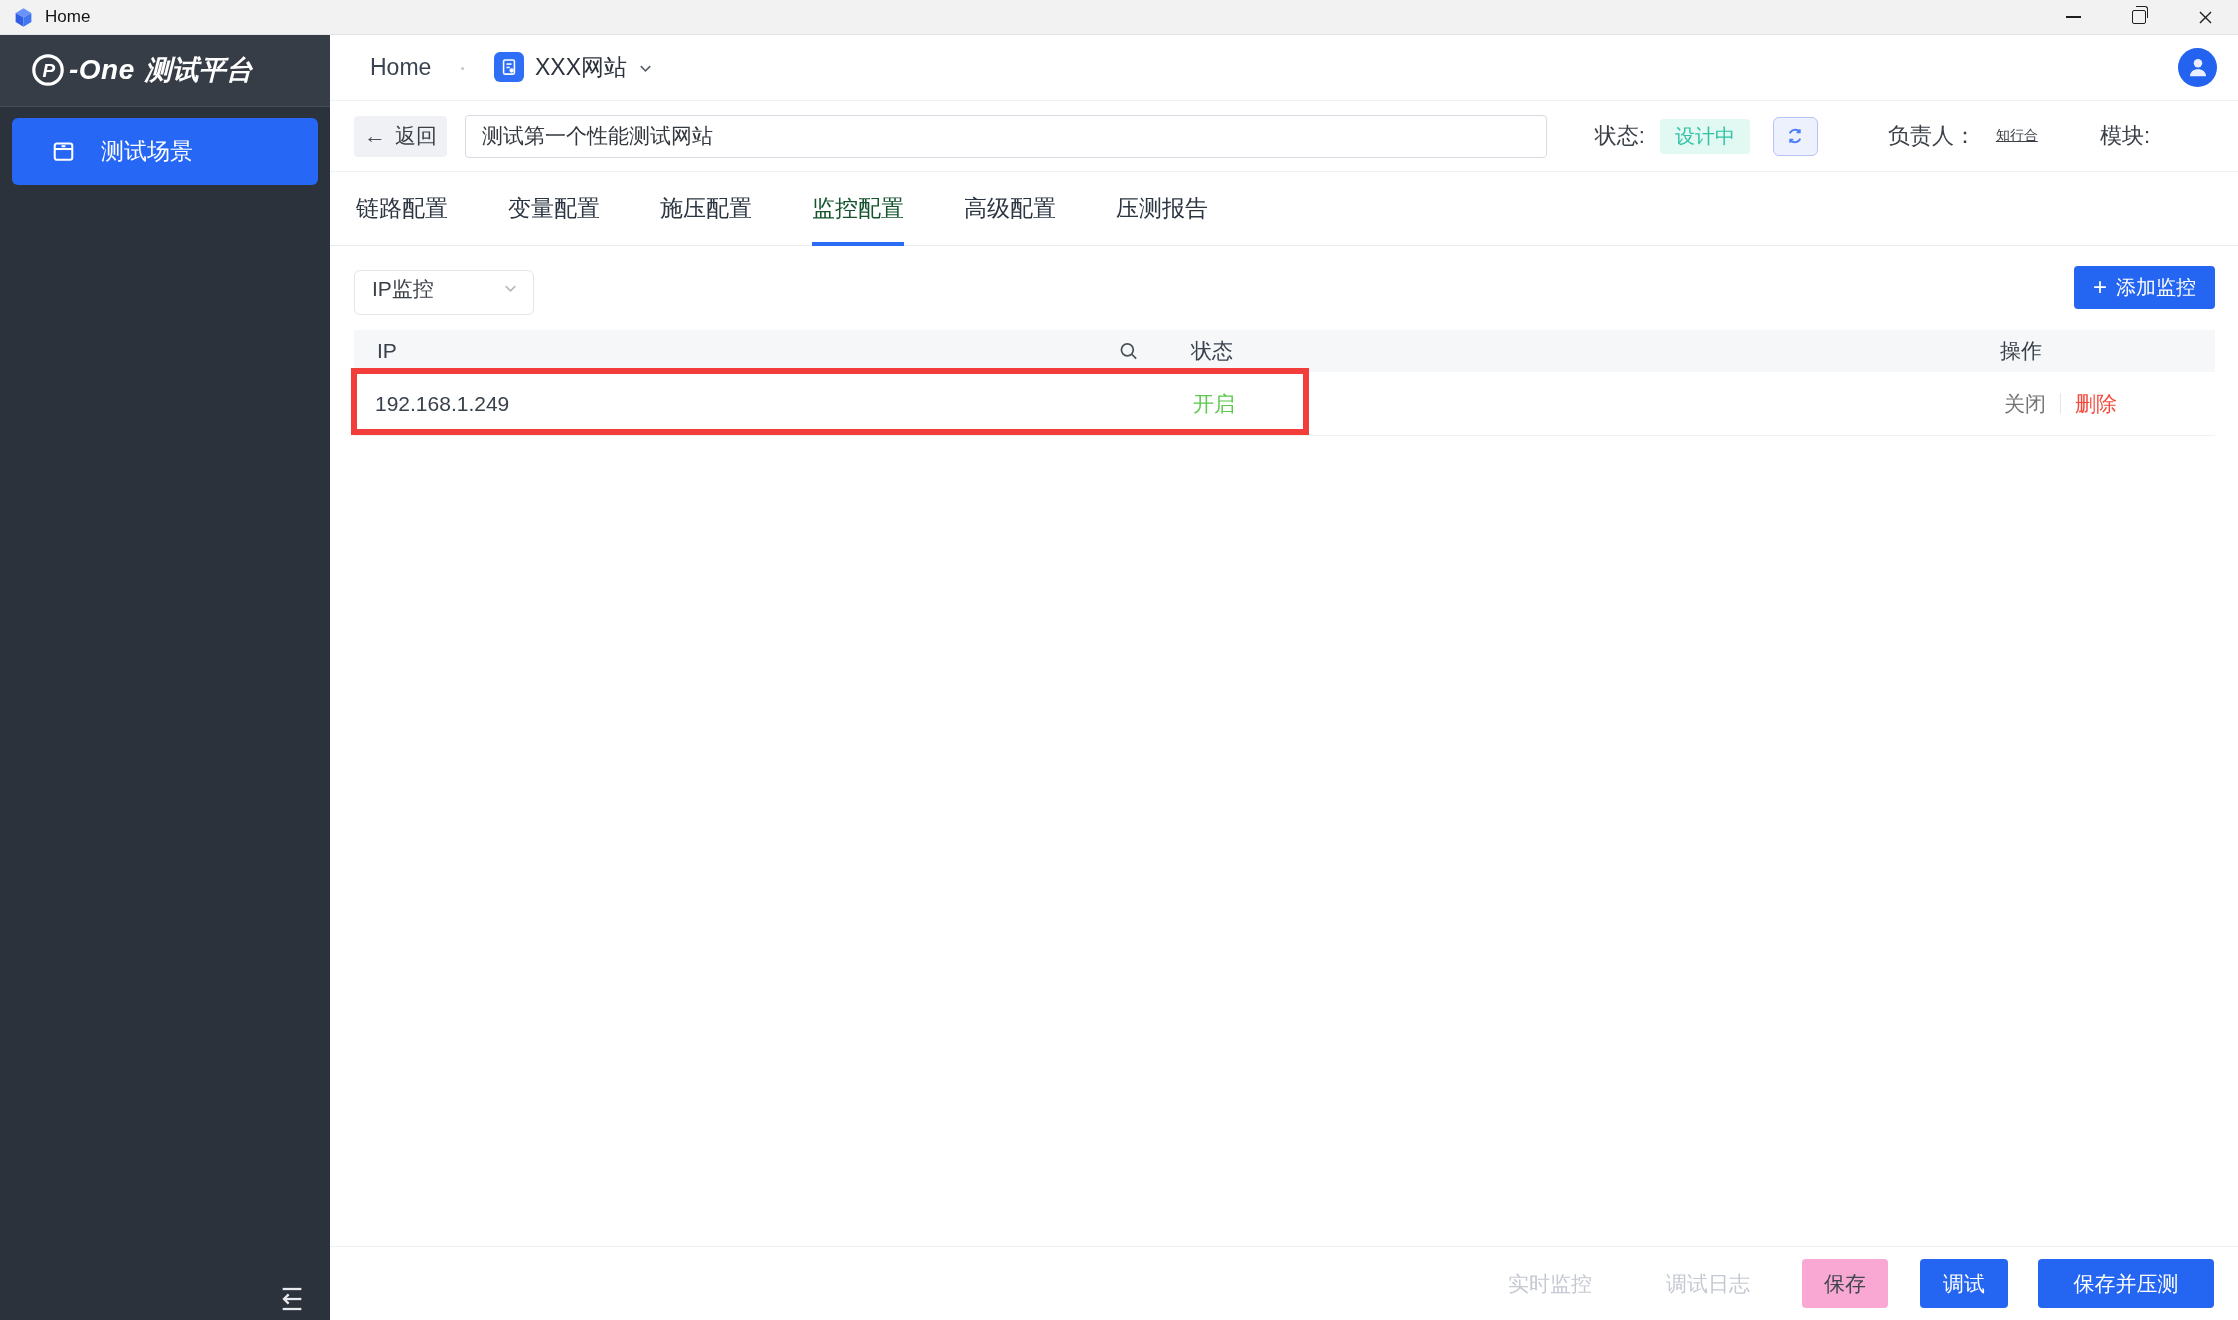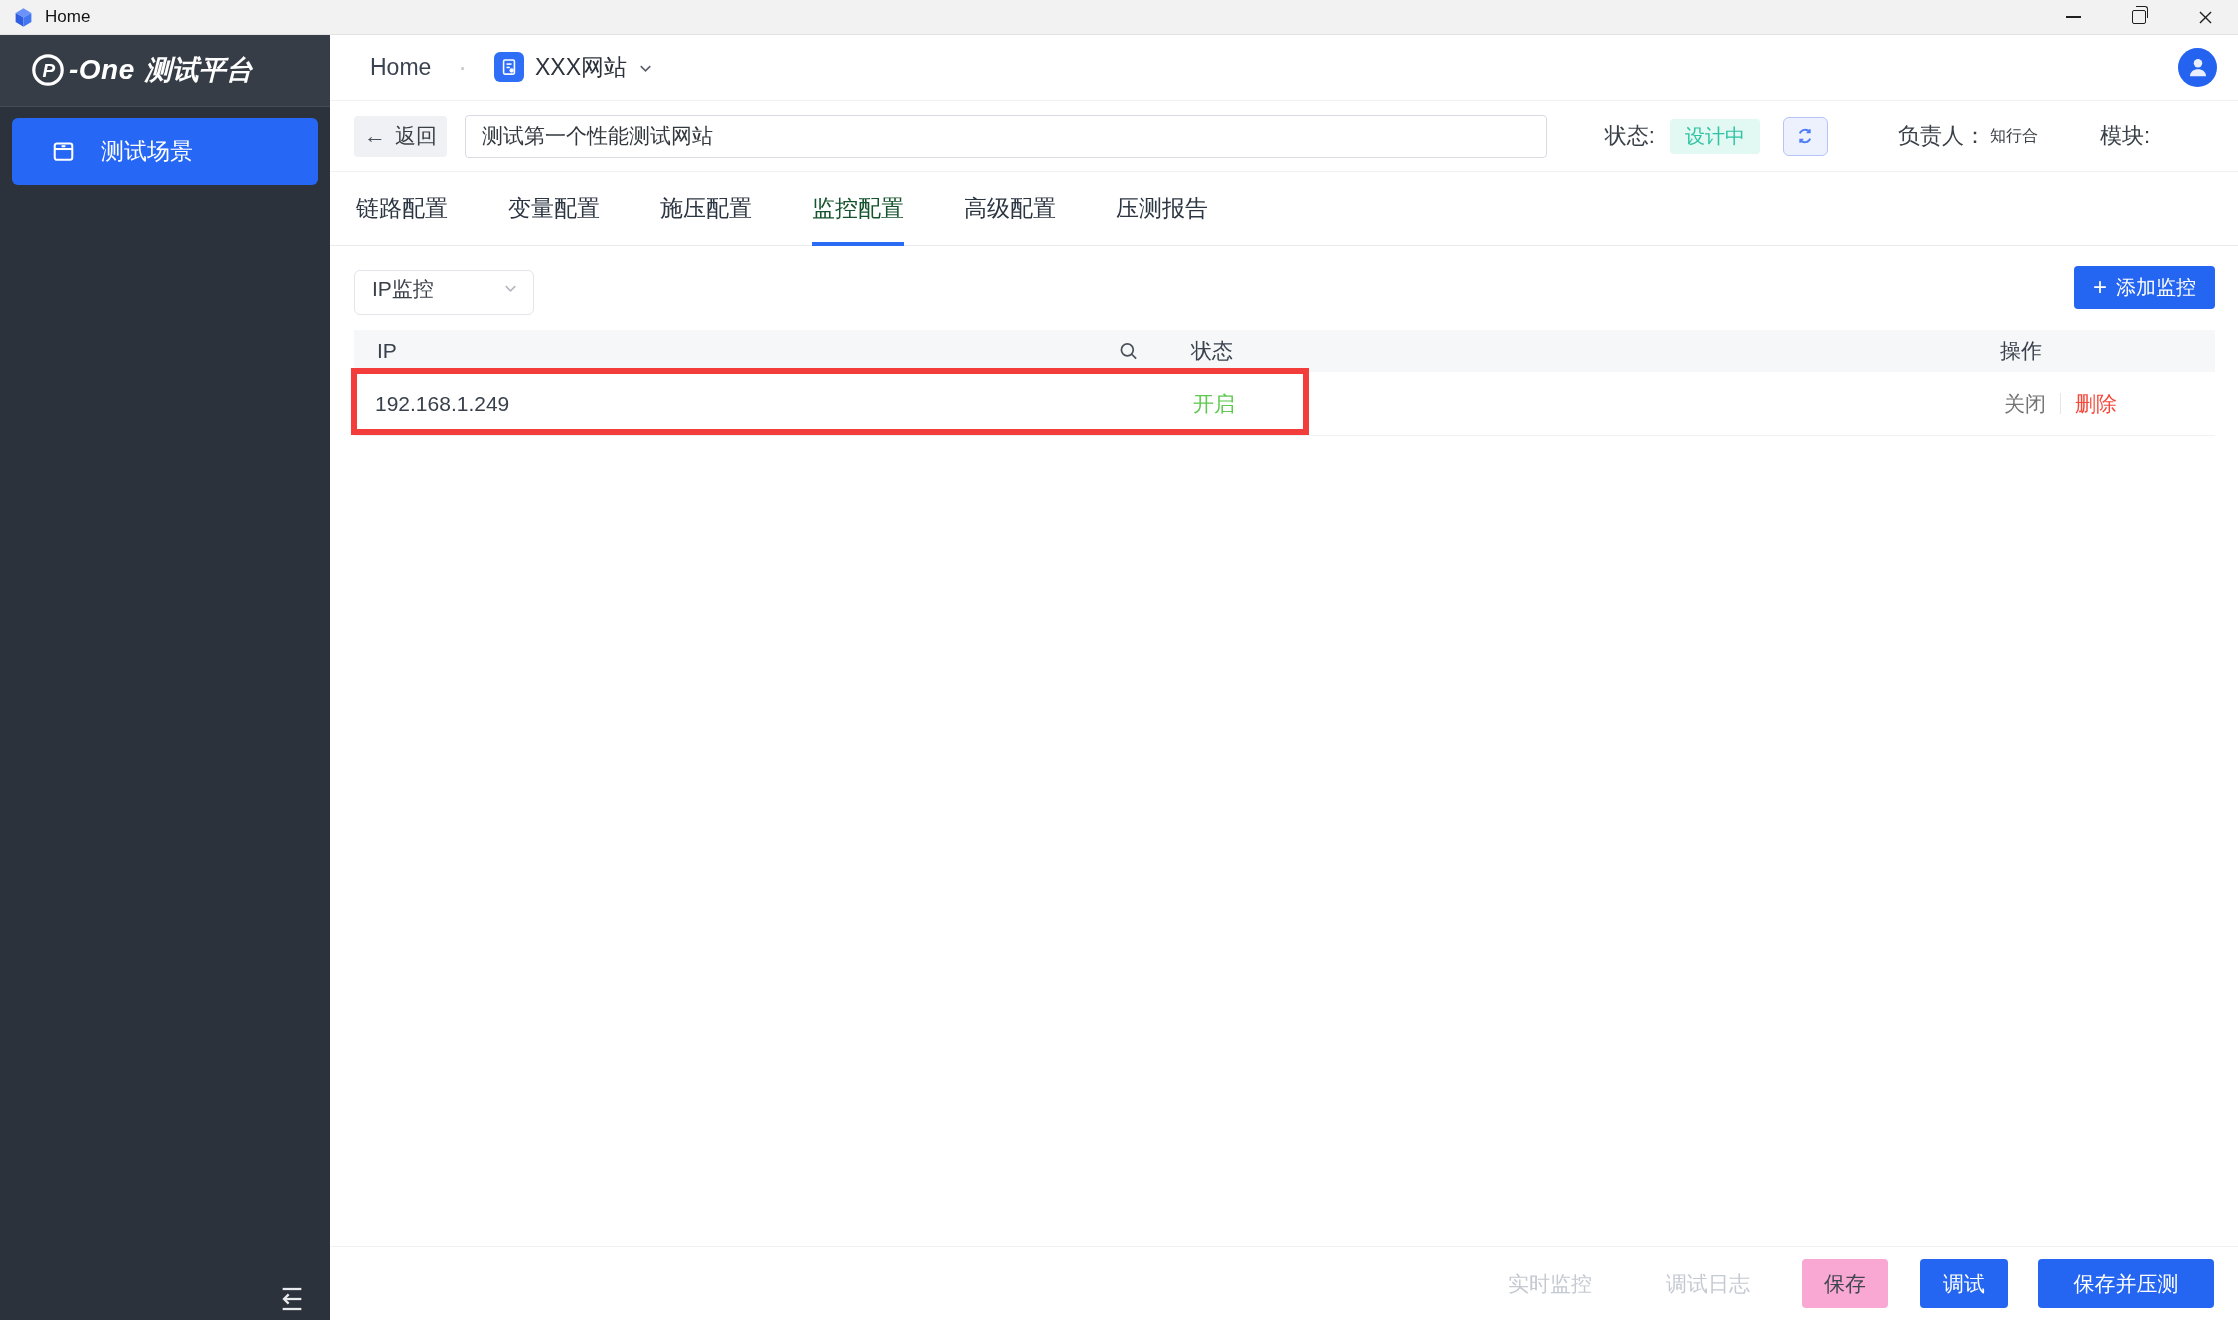--- a/index.html
+++ b/index.html
@@ -56,21 +56,21 @@
   .scene-input{margin-left:18px;width:1082px;height:43px;border:1px solid #d8dbe2;border-radius:4px;
     padding:0 16px;font-size:21px;color:#33393f;box-sizing:border-box;outline:none;background:#fff;flex:none;
     font-family:inherit;}
   .right-fields{margin-left:auto;display:flex;align-items:center;}
   .field-label{font-size:22px;color:#3a4047;white-space:nowrap;}
   .status-badge{margin-left:15px;height:35px;padding:0 15px;background:#e2f8f2;color:#2fc3a4;
     font-size:20px;border-radius:4px;display:flex;align-items:center;white-space:nowrap;}
   .refresh-btn{margin-left:23px;width:45px;height:39px;background:#edf1fe;border:1px solid #b7c4f8;
     border-radius:6px;display:flex;align-items:center;justify-content:center;cursor:pointer;box-sizing:border-box;}
   .owner-group{margin-left:70px;display:flex;align-items:center;}
-  .owner-value{font-size:16px;color:#3a4047;margin-left:4px;}
+  .owner-value{font-size:14px;color:#3a4047;margin-left:20px;text-decoration:underline;}
   .module-group{margin-left:62px;display:flex;align-items:center;}
 
   .tabs-row{height:74px;border-bottom:1px solid #e9ebef;display:flex;padding-left:26px;box-sizing:border-box;}
   .tab{margin-right:60px;display:flex;align-items:center;font-size:23px;color:#2c3542;
     position:relative;cursor:pointer;white-space:nowrap;}
   .tab.active{color:#14532d;}
   .tab.active::after{content:"";position:absolute;left:0;right:0;bottom:-1px;height:4px;background:#2b6cf5;}
 
   .content{position:relative;}
   .filter-row{padding:24px 23px 0 24px;display:flex;align-items:flex-start;}

